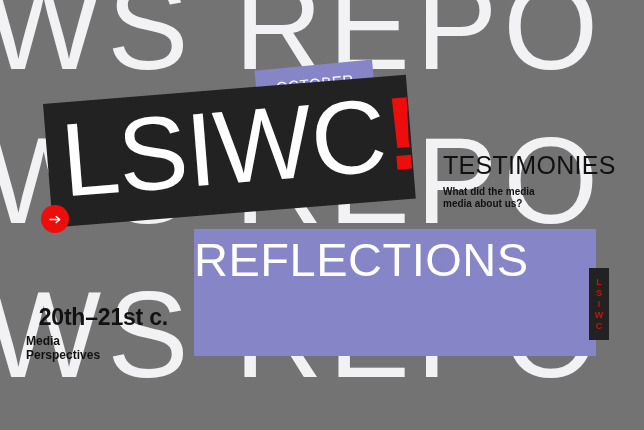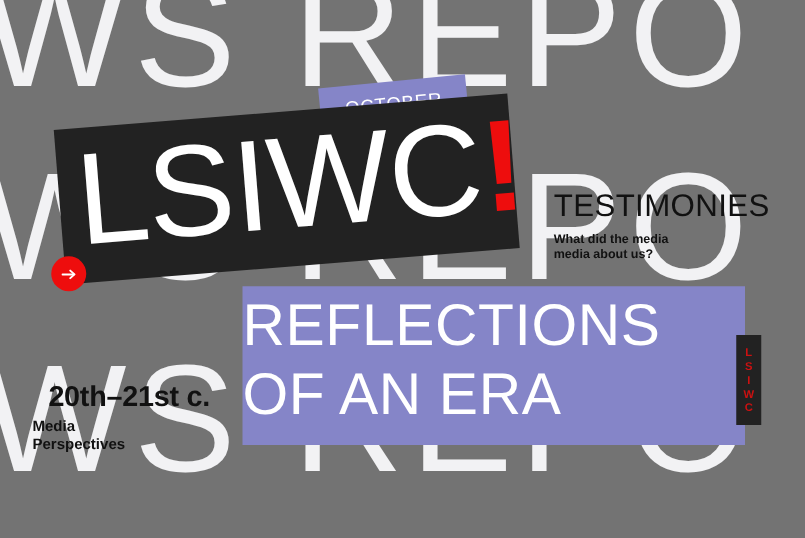--- a/index.html
+++ b/index.html
@@ -205,21 +205,20 @@
 
   <div class="wm-layer">
     <div class="wm-row wm-row-1">WS REPO</div>
     <div class="wm-row wm-row-2">WS REPO</div>
     <div class="wm-row wm-row-3">WS REPO</div>
   </div>
 
   <div class="band">
     <div class="band-text">
       <span class="band-line">REFLECTIONS</span>
-      <span class="band-line">OF AN ERA</span>
     </div>
   </div>
 
   <div class="tag-october">
     <span>OCTOBER</span>
   </div>
 
   <div class="hero">
     <div class="hero-text">
       <span>LSIWC</span><span class="hero-bang">!</span>

